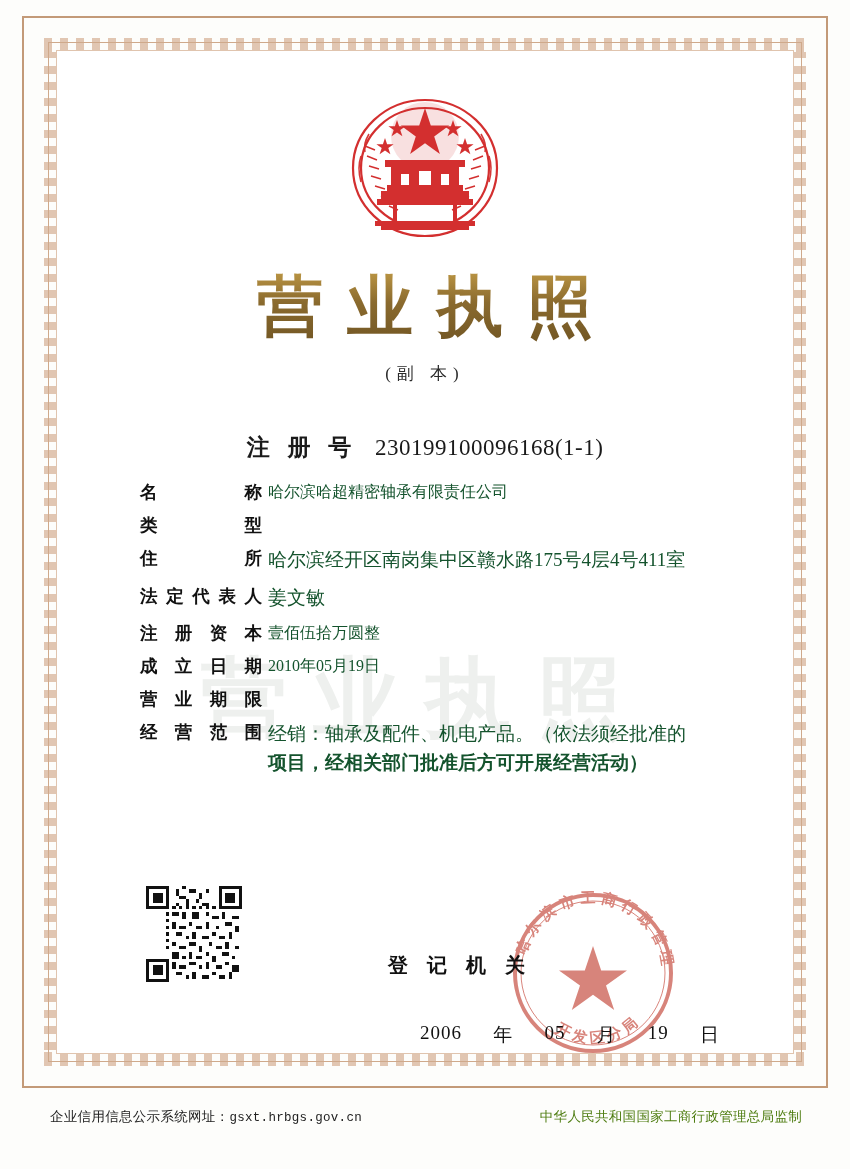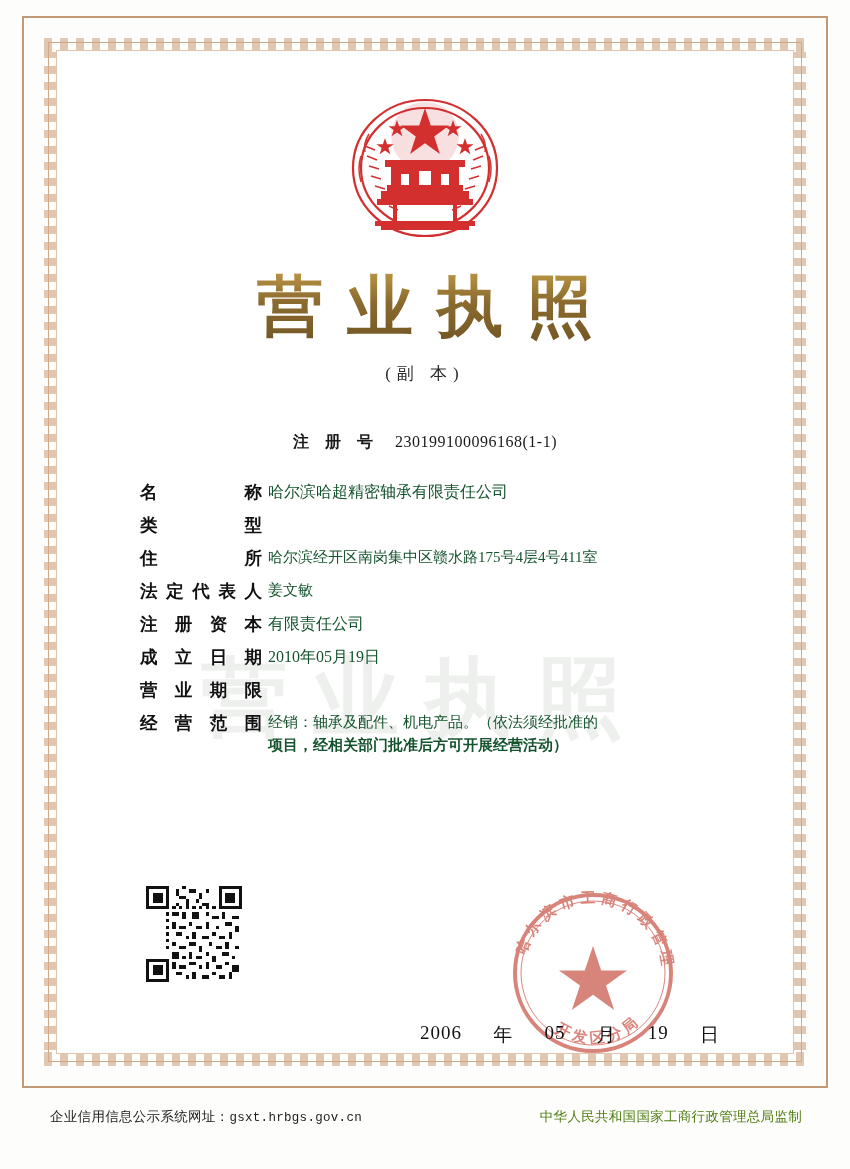--- a/index.html
+++ b/index.html
@@ -114,21 +114,21 @@
     z-index: 3;
   }
 
   
   .regline {
     position: absolute;
     top: 432px; left: 0;
     width: 850px;
     text-align: center;
     z-index: 3;
-    font-size: 16px;
+    font-size: 23px;
     color: #1a1a1a;
   }
   .regline .lbl { letter-spacing: 6px; font-weight: bold; }
   .regline .val { margin-left: 12px; letter-spacing: .5px; }
 
   
   .fields {
     position: absolute;
     left: 140px; top: 480px;
     width: 580px;
@@ -149,21 +149,21 @@
     display: flex;
     justify-content: space-between;
   }
   .row .value {
     flex: 1;
     font-size: 16px;
     color: #14532d;
     line-height: 1.5;
     padding-left: 6px;
   }
-  .row .value.small { font-size: 15px; }
+  .row .value.small { font-size: 19px; }
   .row .value .line2 { display: block; font-weight: bold; }
 
   
   .qr {
     position: absolute;
     left: 146px; top: 886px;
     width: 96px; height: 96px;
     z-index: 3;
   }
 
@@ -329,21 +329,21 @@
       <div class="value small">姜文敏</div>
     </div>
 
     <div class="row">
       <div class="label">
         <span>注</span>
         <span>册</span>
         <span>资</span>
         <span>本</span>
       </div>
-      <div class="value">有限责任公司</div>
+      <div class="value">壹佰伍拾万圆整</div>
     </div>
 
     <div class="row">
       <div class="label">
         <span>成</span>
         <span>立</span>
         <span>日</span>
         <span>期</span>
       </div>
       <div class="value">2010年05月19日</div>
@@ -489,20 +489,21 @@
       <polygon fill="#c0392b" points="95,68 103.2,92.4 129,92.4 108,107.5 116.2,131.9 95,116.8 73.8,131.9 82,107.5 61,92.4 86.8,92.4"></polygon>
       <text font-family="'DejaVu Sans','Liberation Sans',sans-serif" font-size="15" font-weight="bold" fill="#c0392b" letter-spacing="5">
         <textPath href="#sealArcTop" startOffset="8%">哈尔滨市工商行政管理局</textPath>
       </text>
       <text font-family="'DejaVu Sans','Liberation Sans',sans-serif" font-size="15" font-weight="bold" fill="#c0392b" letter-spacing="4">
         <textPath href="#sealArcBottom" startOffset="30%">开发区分局</textPath>
       </text>
     </svg>
   </div>
 
+  <div class="authority">登 记 机 关</div>
 
   <div class="date-line">
     <span>2006</span>
     <span>年</span>
     <span>05</span>
     <span>月</span>
     <span>19</span>
     <span>日</span>
   </div>
 

